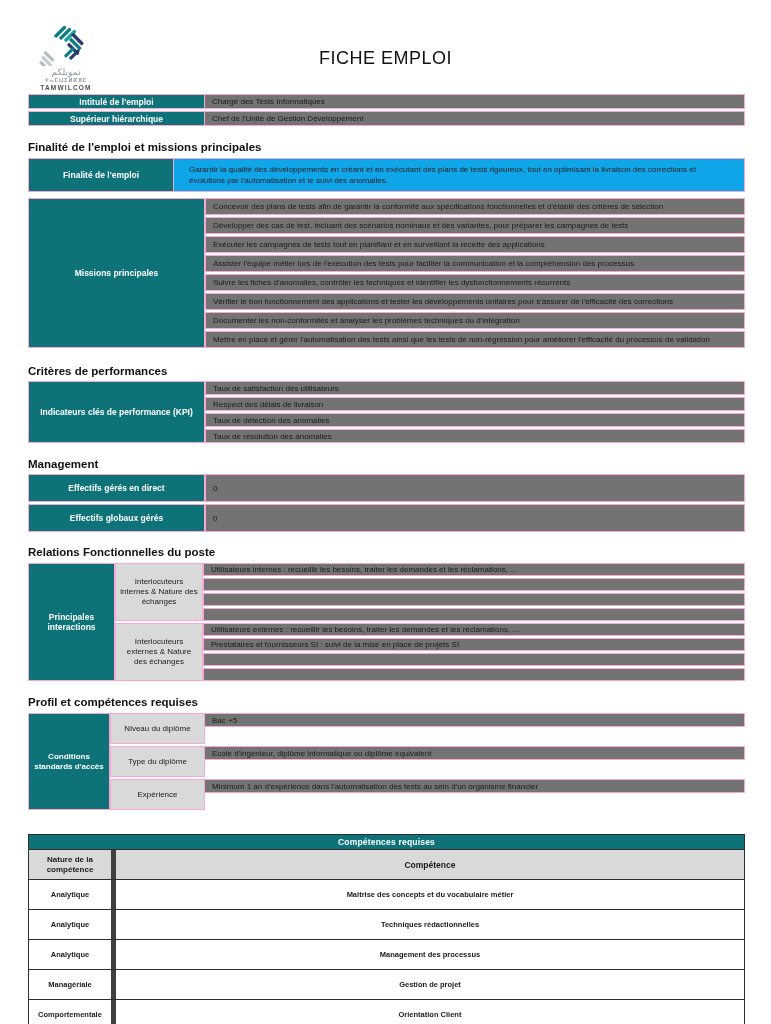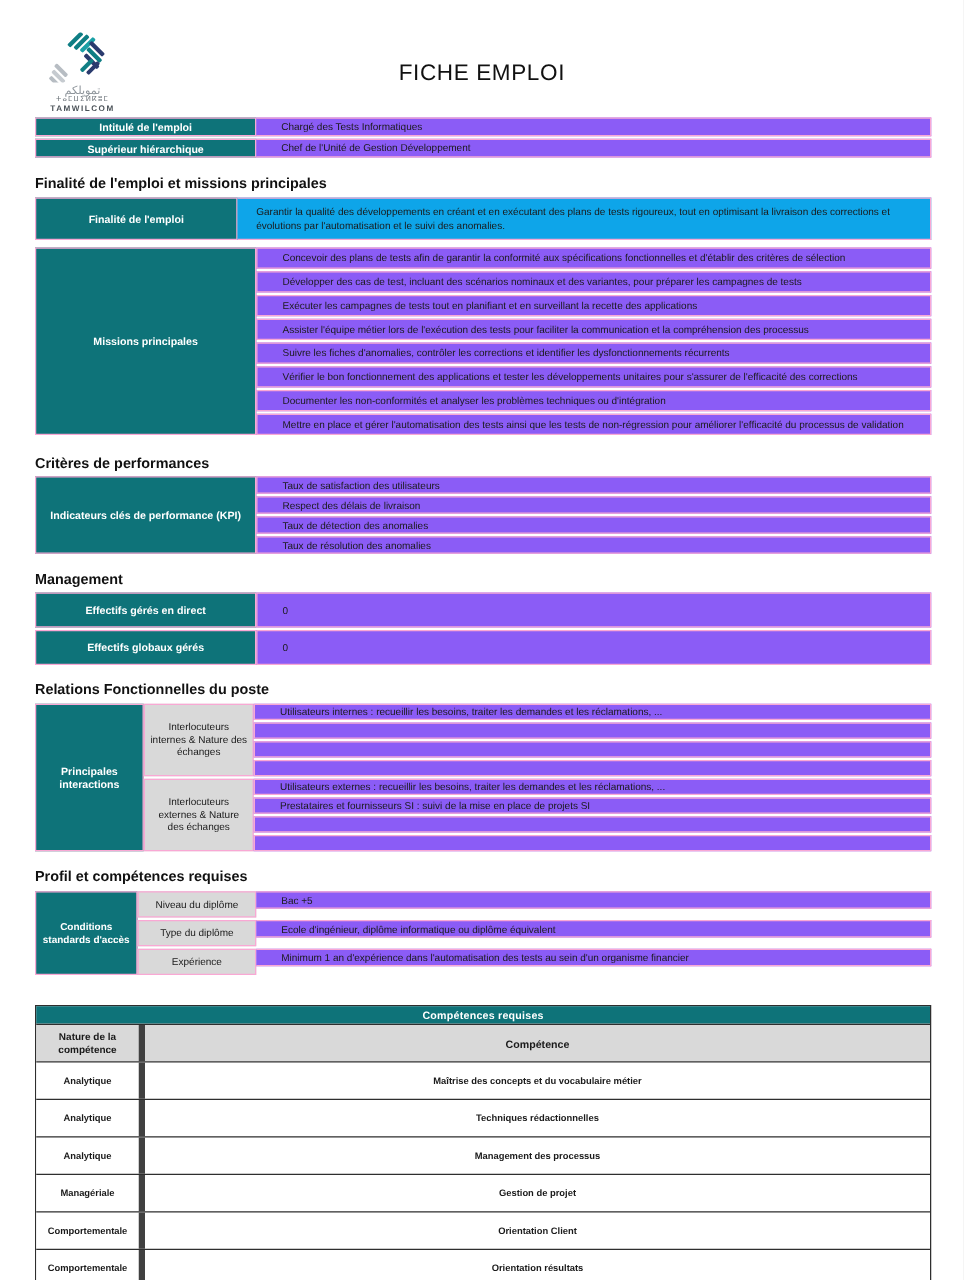--- a/index.html
+++ b/index.html
@@ -19,36 +19,36 @@
   .logo-tifinagh { font-size:5.5px; line-height:7px; color:#6e757b; letter-spacing:1px; }
   .logo-latin    { font-size:6.5px; line-height:8px; color:#4b5258; font-weight:bold; letter-spacing:1.2px; }
   .title { text-align:center; padding-top:48px; font-size:18px; font-weight:normal; letter-spacing:.5px; color:#111; }
 
   
   .teal  { background:#0E7379; color:#fff; font-weight:bold; }
   .graybg{ background:#D9D9D9; }
   .cellb { border:1px solid #f9a8d4; }
   .lblcell { display:flex; align-items:center; justify-content:center; text-align:center;
              font-size:8.5px; line-height:10px; padding:1px 4px; }
-  .valcell { display:flex; align-items:center; font-size:8px; padding:0 20px;
-             white-space:nowrap; overflow:hidden; background:#8b5cf6; }
+  .valcell { display:flex; align-items:center; font-size:8px; padding:0 7px;
+             white-space:nowrap; overflow:hidden; background:#737373; }
   .stack { display:flex; flex-direction:column; gap:2px; flex:1; }
   .heading { font-size:11.5px; font-weight:bold; color:#111; }
 
   
   .id-table { margin-top:2px; }
   .id-row { display:flex; height:15px; }
   .id-row + .id-row { margin-top:2px; }
   .id-label { width:177px; }
   .id-val { flex:1; border-left:none; }
 
   
   .h-finalite { margin-top:15px; }
   .fin-table { margin-top:5px; display:flex; }
-  .fin-label { width:162px; }
+  .fin-label { width:146px; }
   .fin-text { flex:1; border-left:none; font-size:8px; line-height:11px; padding:3px 15px;
               display:flex; align-items:center; white-space:normal; background:#0ea5e9; }
   .fin-row-h { min-height:34px; }
 
   
   .mis-table { margin-top:6px; display:flex; }
   .mis-label { width:177px; }
   .mis-val { height:17px; }
 
   
@@ -70,21 +70,21 @@
   .rel-main { width:87px; }
   .rel-group { display:flex; }
   .rel-sub { width:88px; font-weight:normal; color:#1a1a1a; font-size:8px; line-height:10px; }
   .rel-val { height:13px; }
 
   
   .h-prof { margin-top:15px; }
   .prof-table { margin-top:5px; display:flex; }
   .prof-main { width:82px; font-size:8px; }
   .prof-row { display:flex; }
-  .prof-sub { width:95px; height:21px; font-weight:normal; font-size:8px; }
+  .prof-sub { width:95px; height:31px; font-weight:normal; font-size:8px; }
   .prof-val { height:14px; flex:1; border-left:none; }
 
   
   .comp-table { margin-top:24px; border:1px solid #2e2e2e; }
   .comp-title { height:14px; display:flex; align-items:center; justify-content:center;
                 font-size:8.5px; letter-spacing:.2px; }
   .comp-head { display:flex; height:30px; border-top:1px solid #2e2e2e; }
   .comp-c1 { width:87px; display:flex; align-items:center; justify-content:center;
              text-align:center; font-size:8px; line-height:10px; font-weight:bold;
              border-right:5px solid #404040; padding:1px 4px; }
@@ -148,21 +148,21 @@
       <div class="fin-text cellb">Garantir la qualité des développements en créant et en exécutant des plans de tests rigoureux, tout en optimisant la livraison des corrections et évolutions par l'automatisation et le suivi des anomalies.</div>
     </div>
 
     <div class="mis-table">
       <div class="mis-label lblcell teal cellb">Missions principales</div>
       <div class="stack">
         <div class="mis-val valcell cellb">Concevoir des plans de tests afin de garantir la conformité aux spécifications fonctionnelles et d'établir des critères de sélection</div>
         <div class="mis-val valcell cellb">Développer des cas de test, incluant des scénarios nominaux et des variantes, pour préparer les campagnes de tests</div>
         <div class="mis-val valcell cellb">Exécuter les campagnes de tests tout en planifiant et en surveillant la recette des applications</div>
         <div class="mis-val valcell cellb">Assister l'équipe métier lors de l'exécution des tests pour faciliter la communication et la compréhension des processus</div>
-        <div class="mis-val valcell cellb">Suivre les fiches d'anomalies, contrôler les corrections et identifier les dysfonctionnements récurrents</div>
+        <div class="mis-val valcell cellb">Suivre les fiches d'anomalies, contrôler les techniques et identifier les dysfonctionnements récurrents</div>
         <div class="mis-val valcell cellb">Vérifier le bon fonctionnement des applications et tester les développements unitaires pour s'assurer de l'efficacité des corrections</div>
         <div class="mis-val valcell cellb">Documenter les non-conformités et analyser les problèmes techniques ou d'intégration</div>
         <div class="mis-val valcell cellb">Mettre en place et gérer l'automatisation des tests ainsi que les tests de non-régression pour améliorer l'efficacité du processus de validation</div>
       </div>
     </div>
 
     <div class="heading h-perf">Critères de performances</div>
     <div class="kpi-table">
       <div class="kpi-label lblcell teal cellb">Indicateurs clés de performance (KPI)</div>
       <div class="stack">

